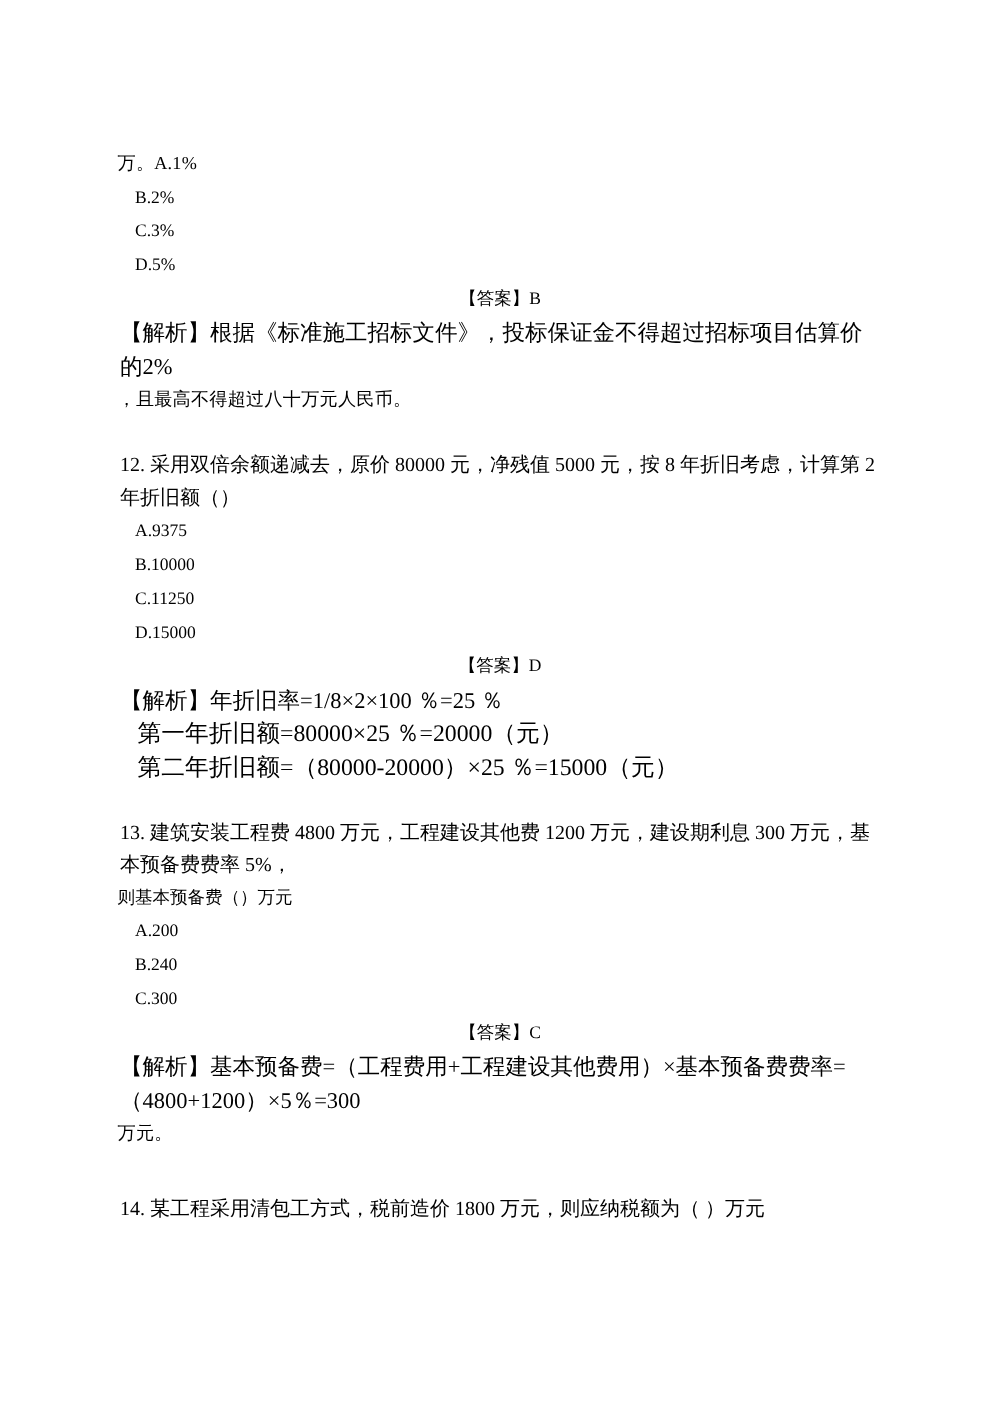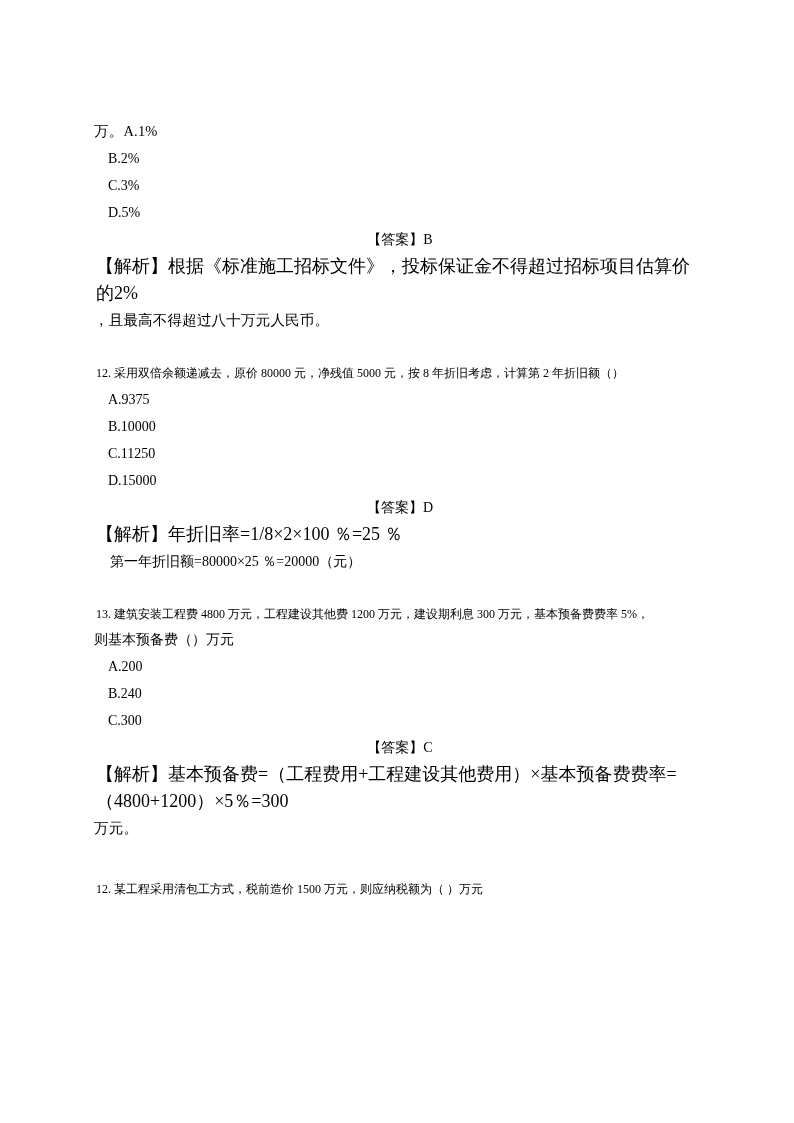--- a/index.html
+++ b/index.html
@@ -44,26 +44,26 @@
     line-height: 27px;
     padding-left: 2px;
     text-align: center;
   }
   .expl {
     font-size: 18px;
     line-height: 27px;
     padding-left: 2px;
   }
   .expl-sub {
-    font-size: 14px;
+    font-size: 19px;
     line-height: 27px;
     padding-left: 16px;
   }
   .q {
-    font-size: 12px;
+    font-size: 16px;
     line-height: 26px;
     padding-left: 2px;
     font-family: Liberation Serif, serif;
   }
   .q-cont {
     font-size: 14px;
     line-height: 26px;
     padding-left: 0px;
   }
   .gap-md { height: 26px; }
@@ -86,30 +86,31 @@
     <div class="gap-md"></div>
 
     <div class="q">12. 采用双倍余额递减去，原价 80000 元，净残值 5000 元，按 8 年折旧考虑，计算第 2 年折旧额（）</div>
     <div class="opt">A.9375</div>
     <div class="opt">B.10000</div>
     <div class="opt">C.11250</div>
     <div class="opt">D.15000</div>
     <div class="ans">【答案】D</div>
     <div class="expl">【解析】年折旧率=1/8×2×100 ％=25 ％</div>
     <div class="expl-sub">第一年折旧额=80000×25 ％=20000（元）</div>
+    <div class="expl-sub">第二年折旧额=（80000-20000）×25 ％=15000（元）</div>
 
     <div class="gap-md"></div>
 
     <div class="q">13. 建筑安装工程费 4800 万元，工程建设其他费 1200 万元，建设期利息 300 万元，基本预备费费率 5%，</div>
     <div class="q-cont">则基本预备费（）万元</div>
     <div class="opt">A.200</div>
     <div class="opt">B.240</div>
     <div class="opt">C.300</div>
     <div class="ans">【答案】C</div>
     <div class="expl">【解析】基本预备费=（工程费用+工程建设其他费用）×基本预备费费率=（4800+1200）×5％=300</div>
     <div class="line">万元。</div>
 
     <div class="gap-lg"></div>
 
-    <div class="q">12. 某工程采用清包工方式，税前造价 1500 万元，则应纳税额为（ ）万元</div>
+    <div class="q">14. 某工程采用清包工方式，税前造价 1800 万元，则应纳税额为（ ）万元</div>
 
   </div>
 </div>
 
 </body></html>

